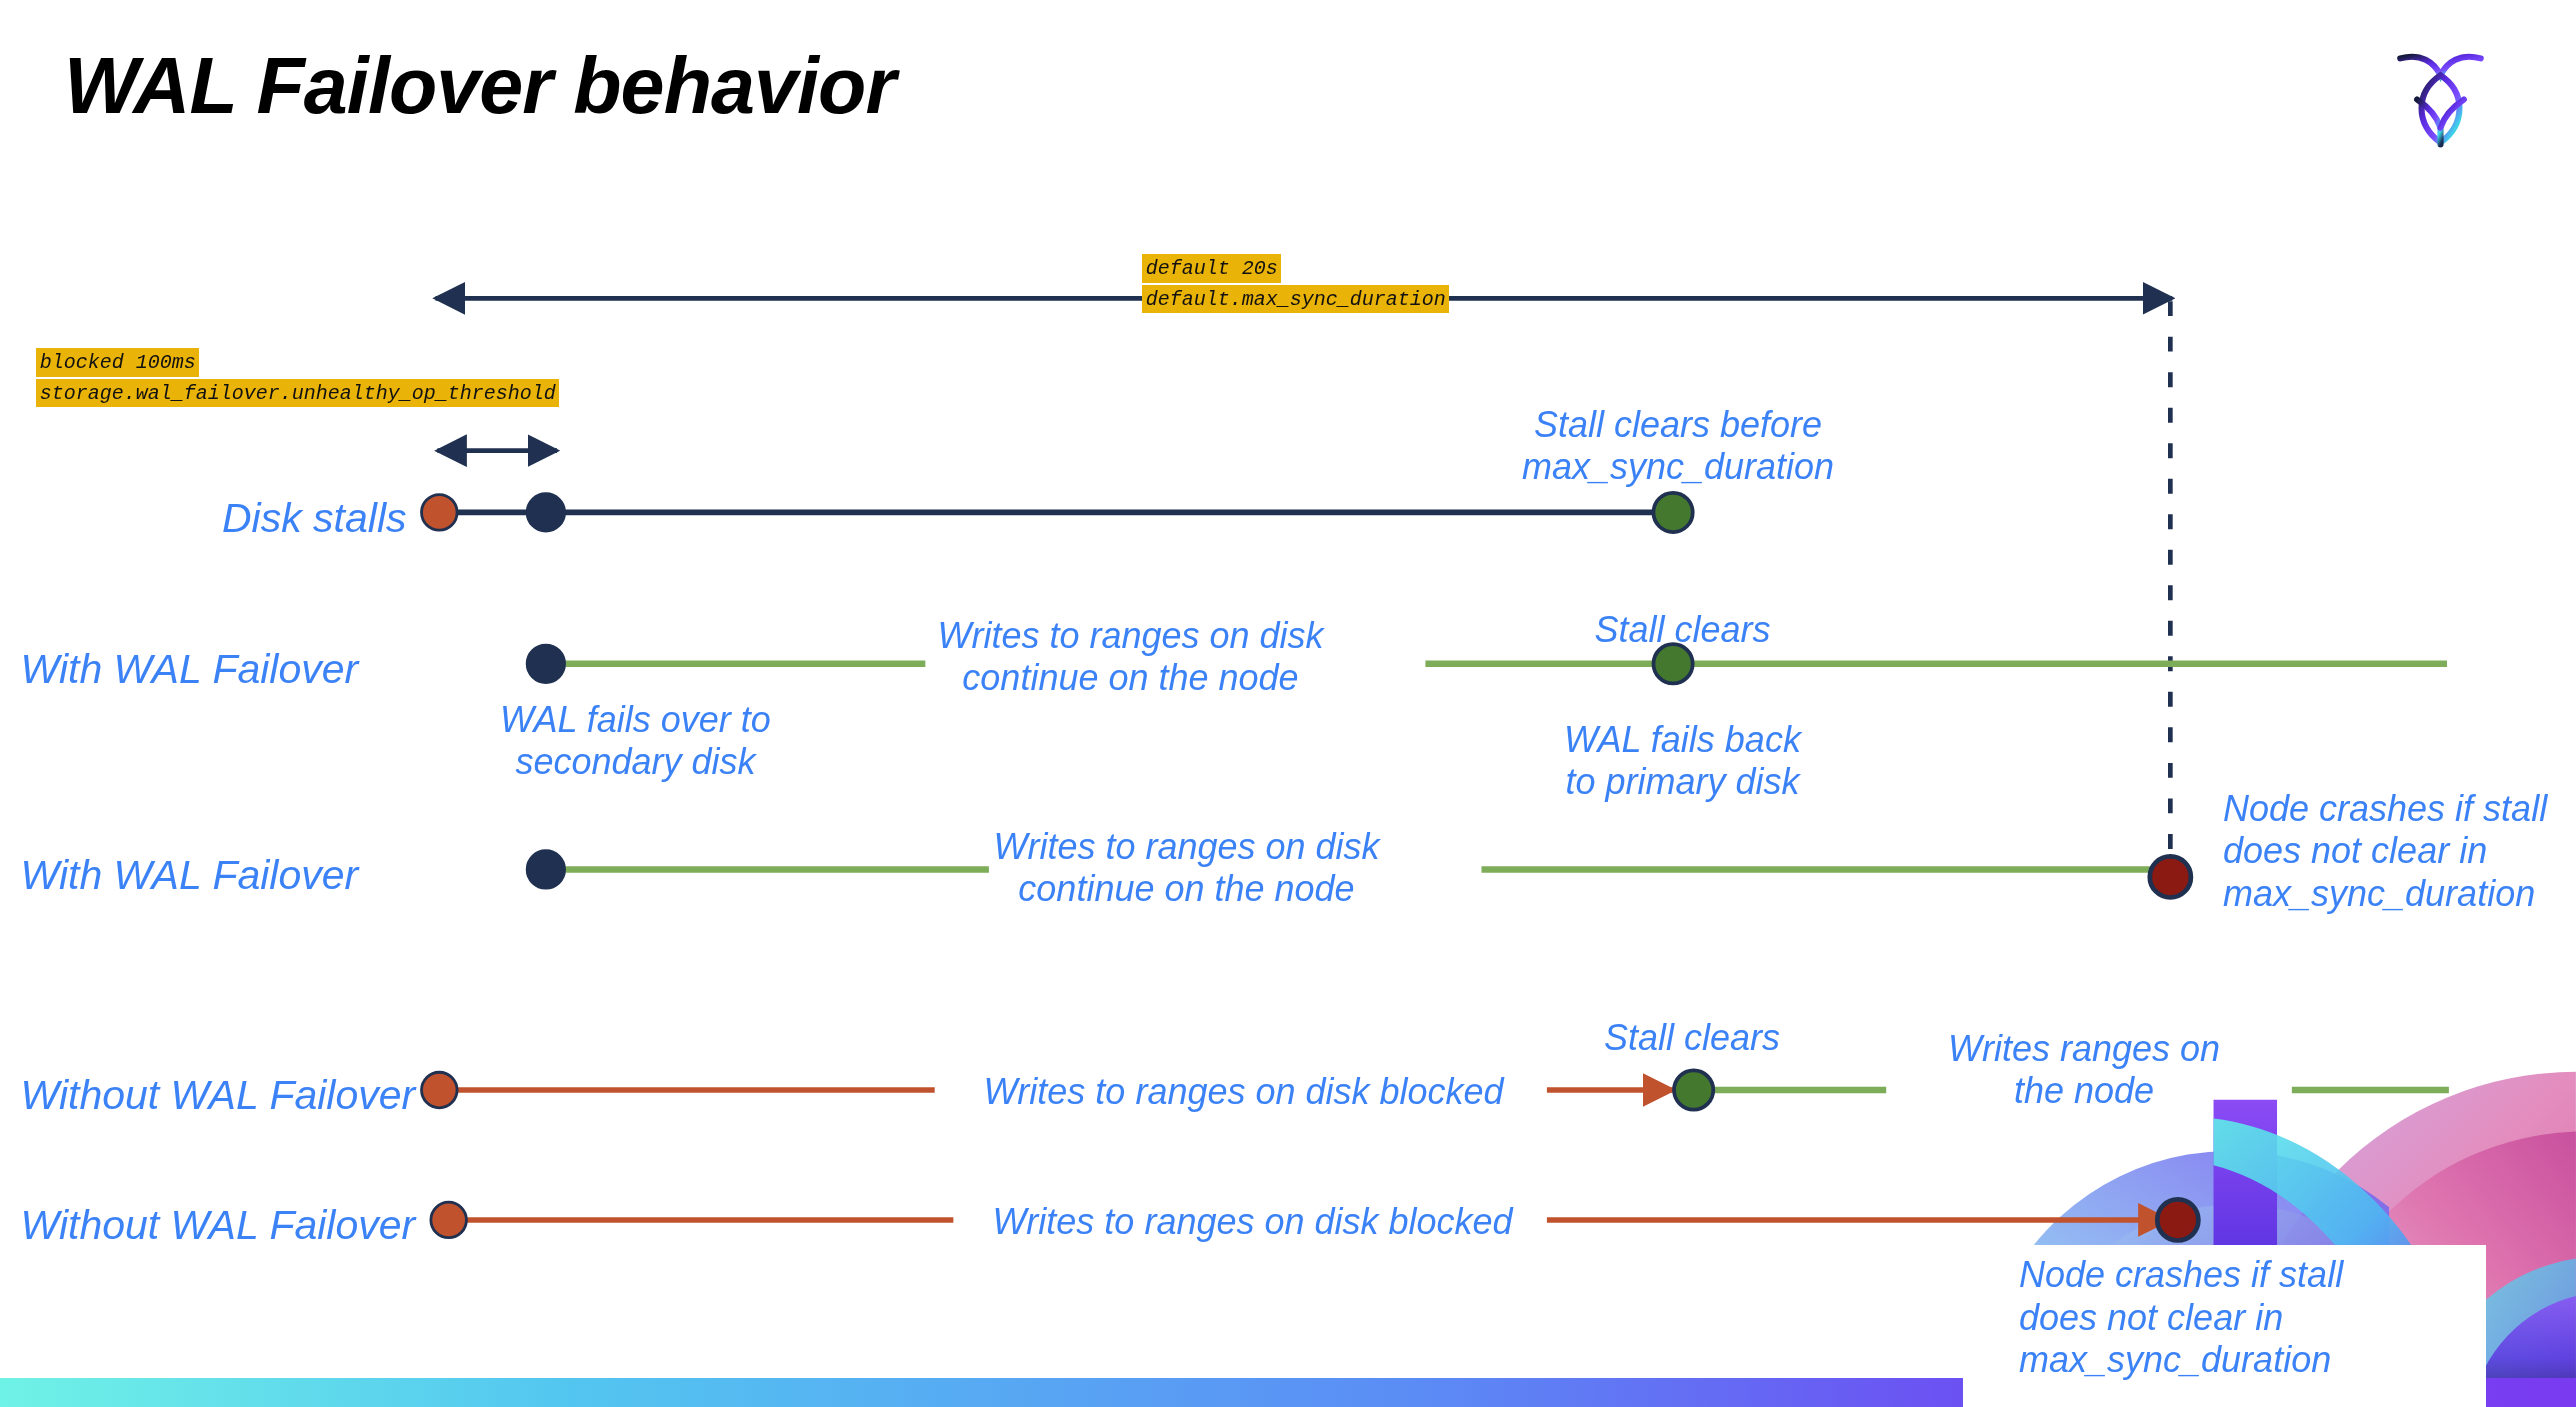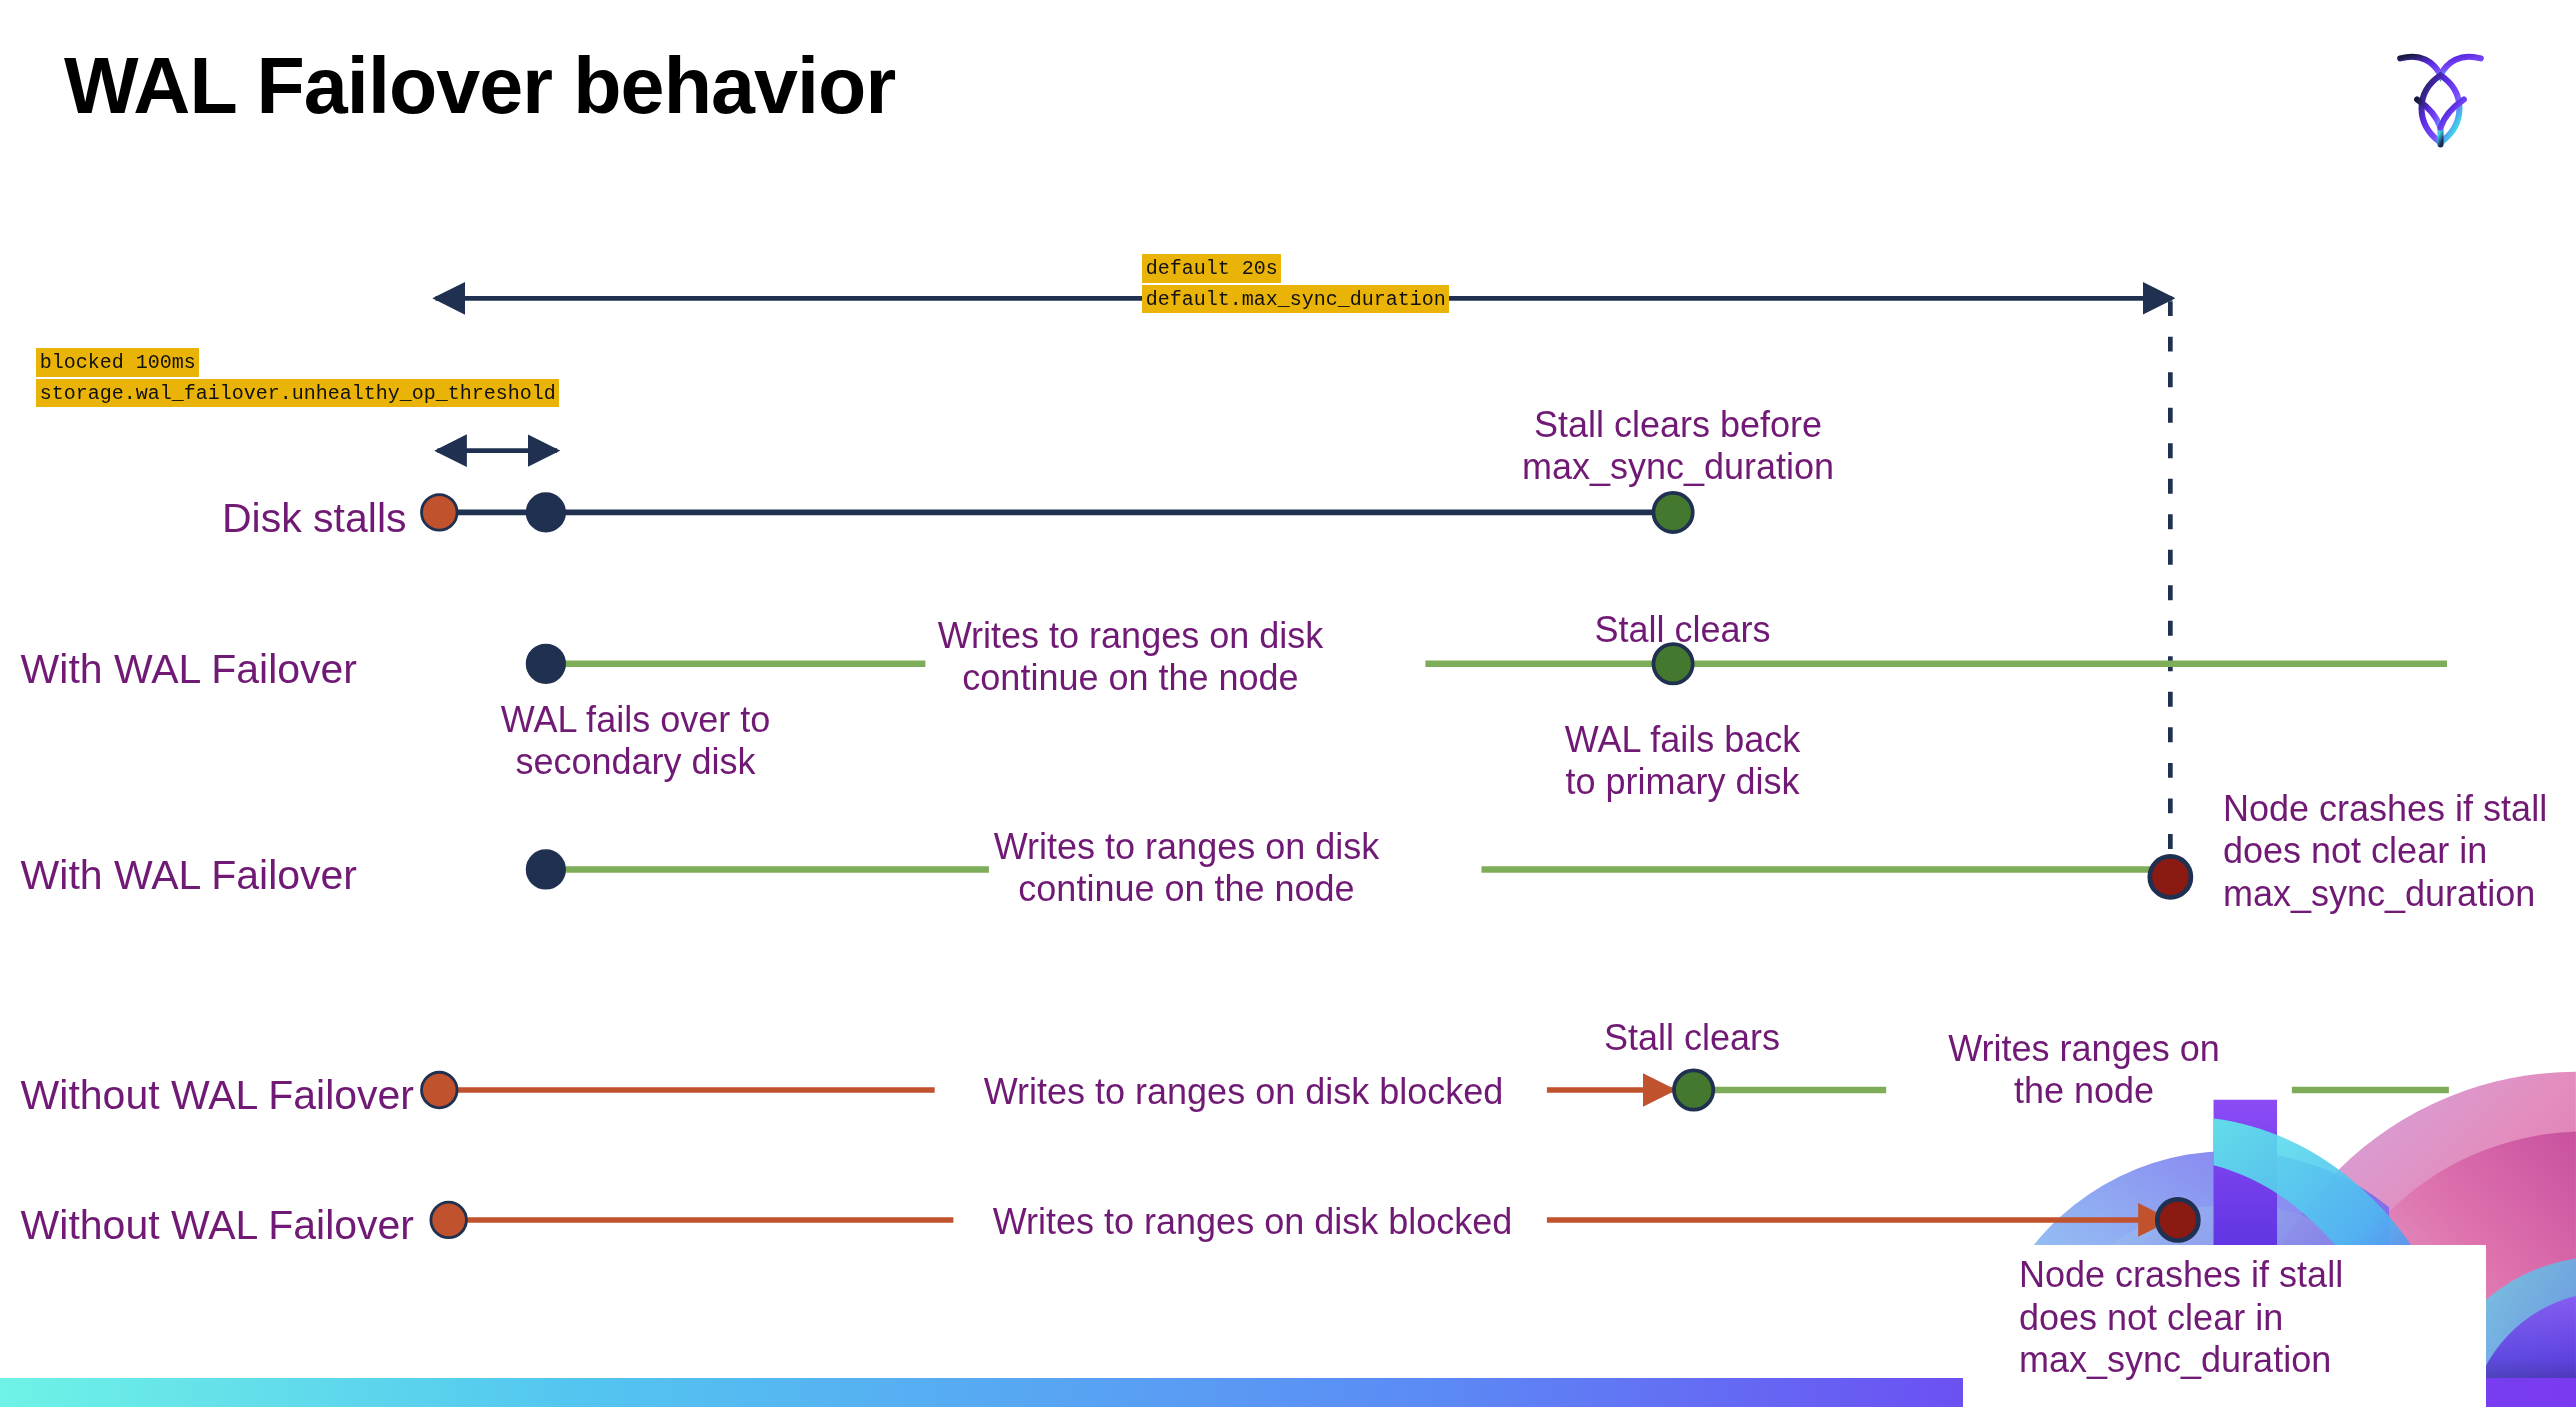--- a/index.html
+++ b/index.html
@@ -4,21 +4,21 @@
 <title>WAL Failover behavior</title>
 <style>
   html,body{margin:0;padding:0;}
   body{
     width:2576px;height:1408px;
     background:#ffffff;
     font-family:"Liberation Sans", sans-serif;
     overflow:hidden;
     position:relative;
   }
-  .slide{position:absolute;inset:0;overflow:hidden;}
+  .slide{position:absolute;inset:0;overflow:hidden;font-style:italic;}
 
   
   .page-title{
     position:absolute;left:64px;top:45px;
     font-size:79px;font-weight:bold;color:#000000;
     letter-spacing:-0.9px;line-height:1.05;
     white-space:nowrap;
   }
 
   
@@ -31,21 +31,21 @@
   }
   .bottom-bar{
     position:absolute;left:0;bottom:0;width:2576px;height:30px;
     background:linear-gradient(90deg,#6FF2E6 0%,#53C6F0 22%,#5B8CF5 55%,#6D4BF2 78%,#7A3BF0 100%);
   }
 
   
   .diagram{position:absolute;inset:0;}
 
   
-  .lbl{position:absolute;color:#701a75;line-height:1.18;}
+  .lbl{position:absolute;color:#3b82f6;line-height:1.18;}
   .row-label{font-size:41px;white-space:nowrap;}
   .note{font-size:36px;text-align:center;}
   .note-left{font-size:36px;text-align:left;}
   .mono{
     font-family:"Liberation Mono", monospace;
     font-size:20px;color:#111;
     background:#eab308;
     display:inline-block;
     padding:0.9px 3.7px;
     white-space:nowrap;

